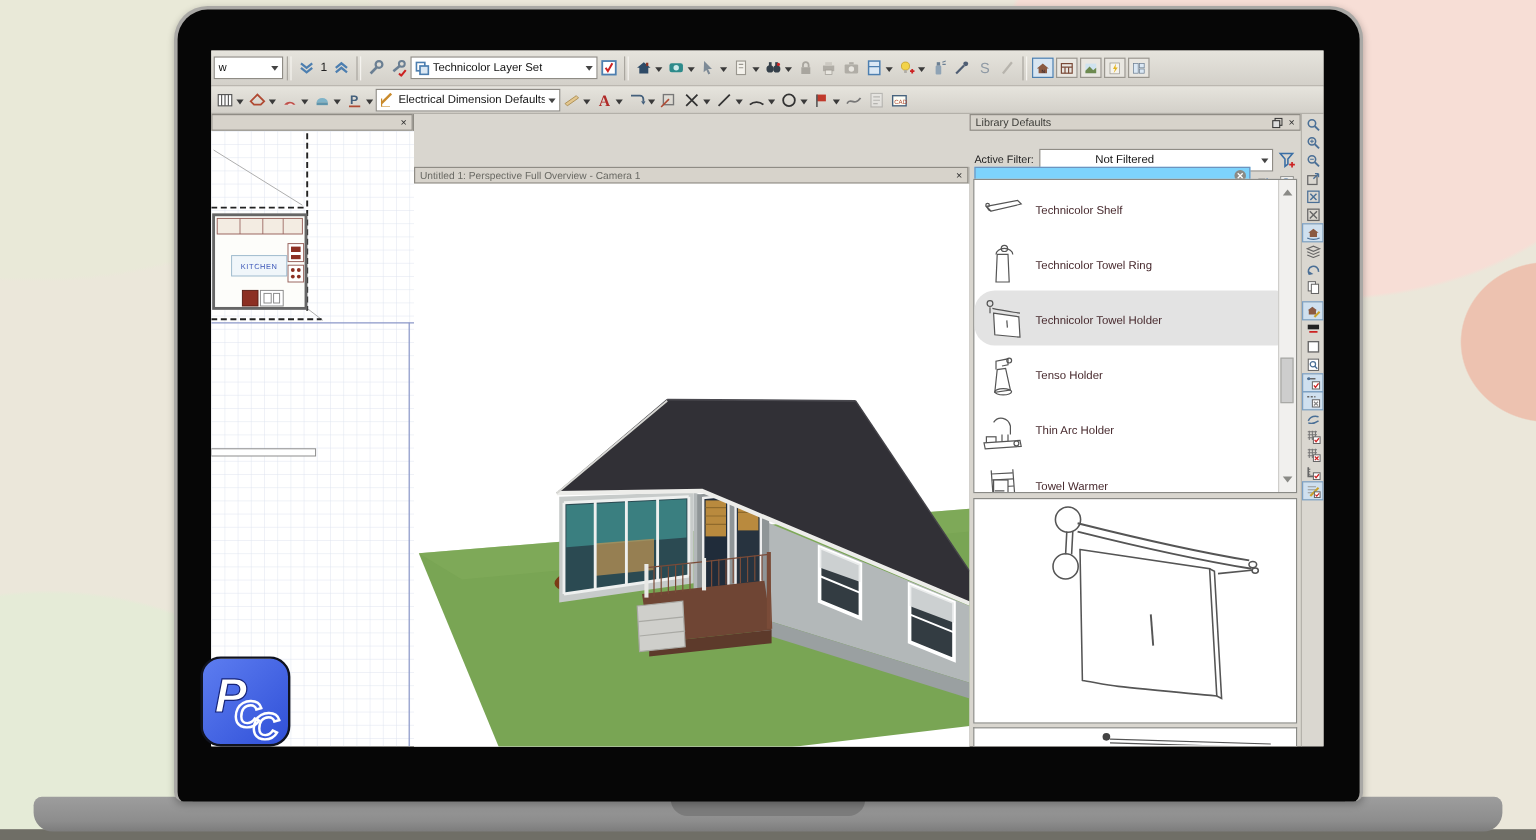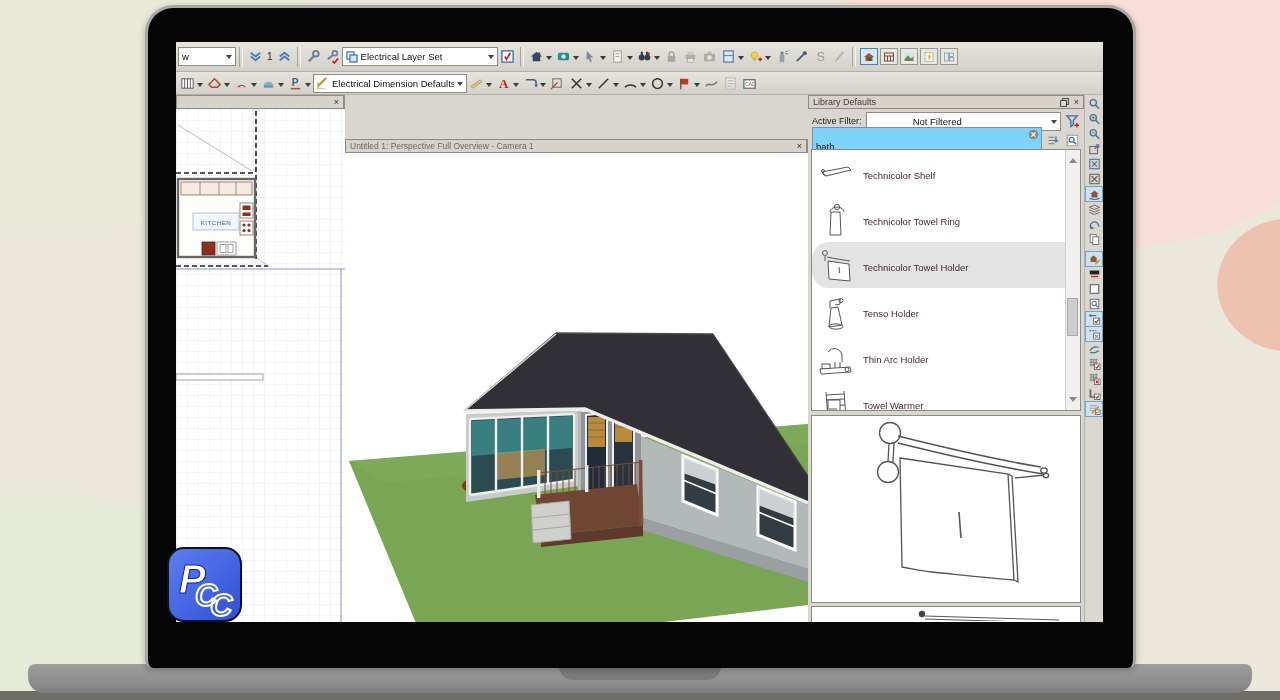--- a/index.html
+++ b/index.html
@@ -40,21 +40,21 @@
 
   
   .panel-title{height:14px;background:#d7d3cb;border:1px solid #8f8c85;font-size:9px;color:#3c3c38;
      display:flex;align-items:center;padding:0 4px;box-sizing:border-box;}
   .close-x{margin-left:auto;font-size:9px;color:#333;line-height:9px;cursor:default;}
   .plan-panel{position:absolute;left:0;top:53px;width:169px;height:527px;background:#fff;border-right:1px solid #8f8c85;box-sizing:border-box;}
   .camera-panel{position:absolute;left:169px;top:53px;width:463px;height:527px;background:#fff;box-sizing:border-box;border-right:1px solid #8f8c85;margin-top:44px;}
   .camera-title-text{color:#6a6a64;font-size:8.5px;white-space:nowrap;overflow:hidden;}
   .library-panel{position:absolute;left:632px;top:53px;width:276px;height:527px;background:#d9d6cf;box-sizing:border-box;}
   .lib-row{display:flex;align-items:center;padding:0 4px;}
-  .filter-row{height:20px;font-size:9px;color:#222;gap:4px;margin-top:2px;}
+  .filter-row{height:20px;font-size:9px;color:#222;gap:4px;margin-top:14px;}
   .search-row{height:18px;gap:3px;}
   .search-input{flex:1;height:13px;border:1px solid #6f93bd;font-size:9.5px;font-family:"Liberation Sans",sans-serif;padding:12px 14px 0 3px;outline:none;background:#7dd3fc;color:#111;}
   .sbtn{width:16px;height:15px;display:inline-flex;align-items:center;justify-content:center;flex:none;}
   .sbtn svg{width:13px;height:13px;}
   .lib-list{position:absolute;left:3px;top:54px;width:270px;height:262px;background:#fff;border:1px solid #8a8a86;box-sizing:border-box;overflow:hidden;}
   .lib-item{display:flex;align-items:center;height:42px;gap:7px;padding:4px 16px 0 4px;font-size:9.5px;color:#46282c;border-radius:17px;}
   .lib-item.selected{background:#e3e3e3;}
   .lib-item.partial{height:13px;overflow:hidden;}
   .lib-icon{width:40px;height:38px;flex:none;}
   .lib-icon svg{width:40px;height:38px;}
@@ -119,21 +119,21 @@
             <circle cx="10.5" cy="4.5" r="2.6" fill="none" stroke="#6b7f93" stroke-width="1.8"></circle>
             <line x1="3" y1="11" x2="8.6" y2="6.4" stroke="#6b7f93" stroke-width="2.2"></line>
             <path d="M8,13 10,15 14,10" fill="none" stroke="#c22" stroke-width="1.8"></path>
           </svg>
         </span>
       <span class="combo" style="width:148px">
         <svg viewBox="0 0 12 12">
             <rect x="1" y="1" width="7" height="7" fill="none" stroke="#4d7fb0" stroke-width="1.4"></rect>
             <rect x="4" y="4" width="7" height="7" fill="#dbe8f4" stroke="#4d7fb0" stroke-width="1.4"></rect>
           </svg>
-        <span class="cv">Electrical Layer Set</span>
+        <span class="cv">Technicolor Layer Set</span>
           <span class="ca"></span>
         </span>
       <span class="ti">
           <svg viewBox="0 0 16 16">
             <rect x="2" y="2" width="12" height="12" fill="#fff" stroke="#4d7fb0" stroke-width="1.6"></rect>
             <path d="M5,8 7,11 11,4" fill="none" stroke="#c22" stroke-width="1.8"></path>
           </svg>
         </span>
       <span class="sep"></span>
       <span class="ti">

